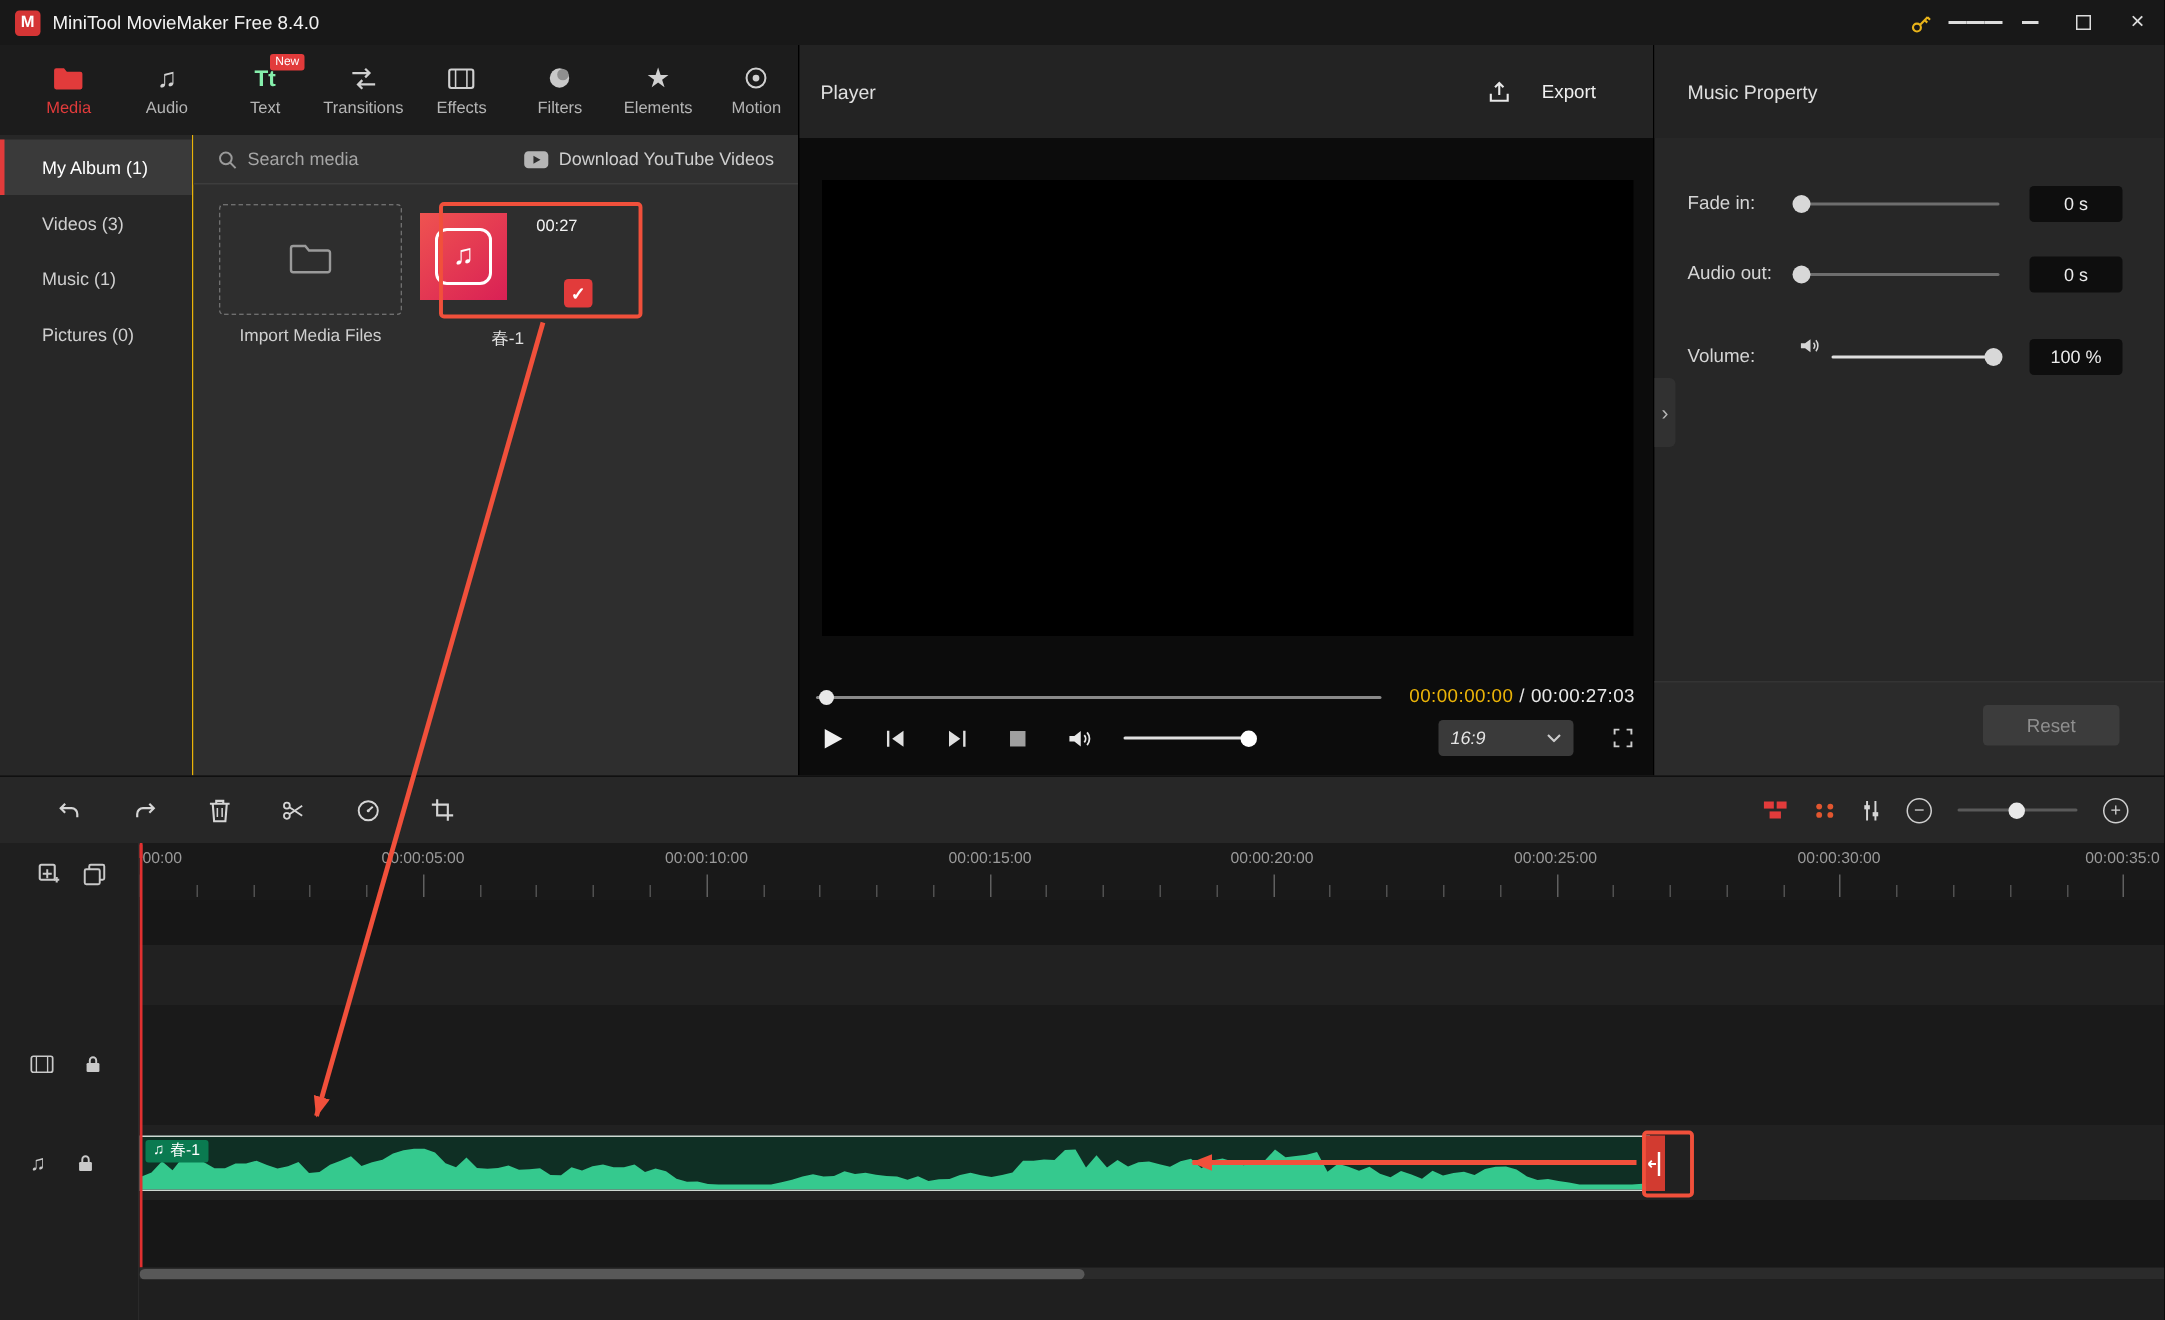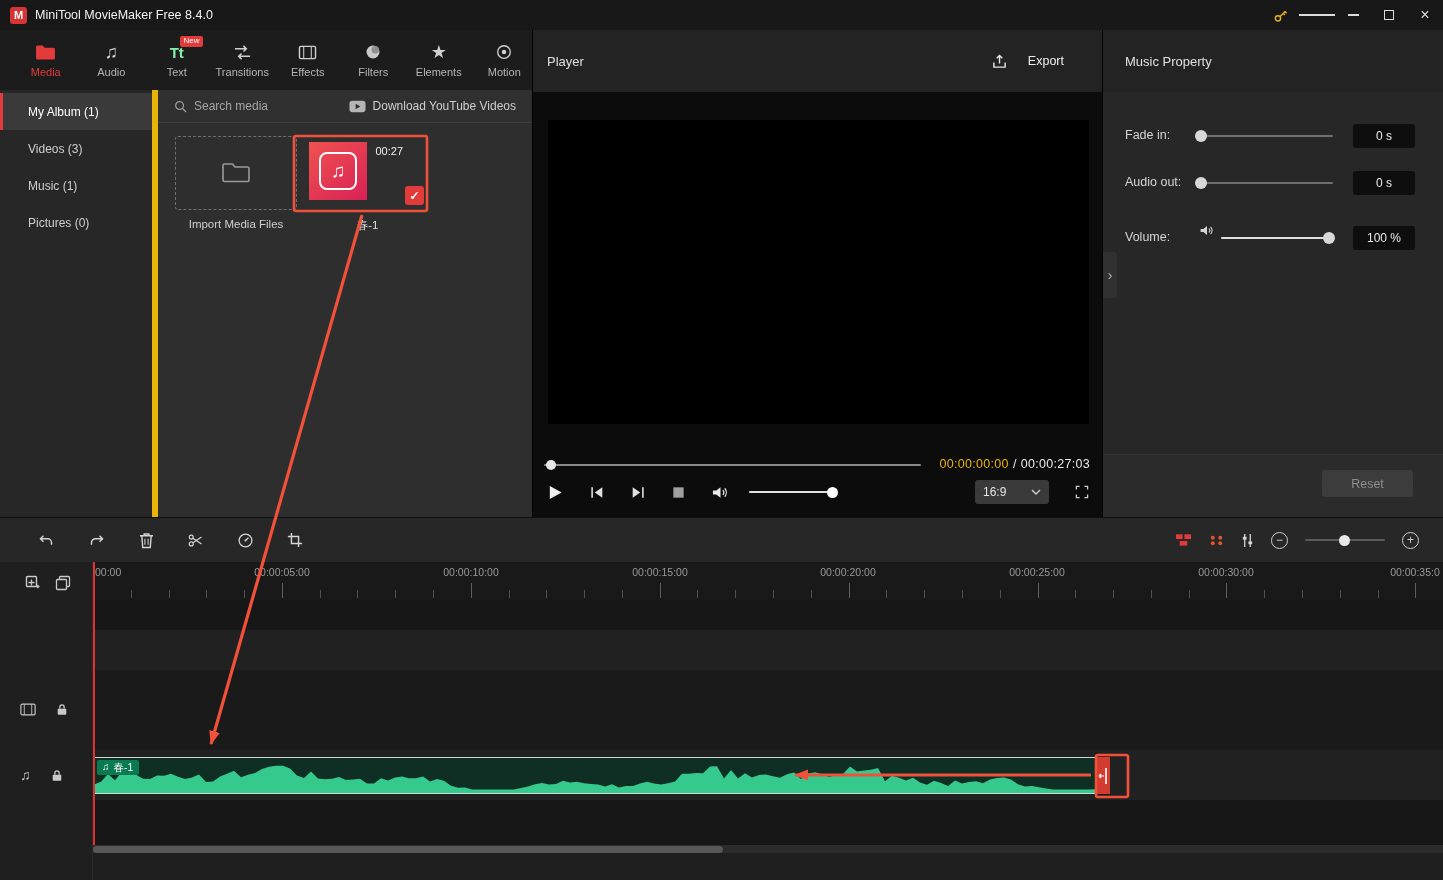--- a/index.html
+++ b/index.html
@@ -30,40 +30,40 @@
              justify-content:center;gap:4px;cursor:pointer;}
   .tool-icon{height:20px;display:flex;align-items:center;justify-content:center;color:#d0d0d0;}
   .tool-glyph{font-size:18px;line-height:20px;color:#d0d0d0;}
   .tool-label{font-size:11px;color:#b5b5b5;white-space:nowrap;}
   .tool-item.active .tool-label{color:#e23b3b;}
   .ticon{font-size:15px;color:#86efac;font-weight:bold;letter-spacing:0;}
   .new-badge{position:absolute;top:2px;right:2px;background:#e23b3b;color:#fff;font-size:8px;
              padding:1px 3px;border-radius:2px;line-height:1.1;}
 
   .left-body{flex:1;display:flex;}
-  .sidebar{width:158px;background:#272727;padding-top:3px;box-sizing:border-box;border-right:6px solid #eab308;}
+  .sidebar{width:129px;background:#272727;padding-top:3px;box-sizing:border-box;border-right:1px solid #eab308;}
   .side-item{height:37px;display:flex;align-items:center;padding-left:25px;font-size:12px;color:#cfcfcf;
              cursor:pointer;border-left:3px solid transparent;box-sizing:border-box;}
   .side-item.active{background:#3a3a3a;border-left-color:#e23b3b;color:#fff;}
 
   .media-panel{position:relative;flex:1;background:#2e2e2e;}
   .media-search-row{position:absolute;top:0;left:0;width:100%;height:33px;background:#303030;
                     border-bottom:1px solid #3d3d3d;display:flex;align-items:center;
                     justify-content:space-between;padding:0 16px;box-sizing:border-box;}
   .search-left{display:flex;align-items:center;gap:7px;font-size:12px;color:#a5a5a5;cursor:pointer;}
   .download-right{display:flex;align-items:center;gap:7px;font-size:12px;color:#cfcfcf;cursor:pointer;}
   .import-box{position:absolute;left:17px;top:46px;width:122px;height:74px;border:1.6px dashed #6f6f6f;
               border-radius:3px;display:flex;align-items:center;justify-content:center;cursor:pointer;box-sizing:border-box;}
   .import-label{position:absolute;left:0px;top:128px;width:156px;text-align:center;font-size:11.5px;color:#cfcfcf;}
   .music-cell{position:absolute;left:143px;top:46px;width:133px;height:75px;cursor:pointer;}
   .thumb{position:absolute;left:8px;top:6px;width:58px;height:58px;
          background:linear-gradient(140deg,#ef5350,#d92055);display:flex;align-items:center;justify-content:center;}
   .thumb-inner{width:34px;height:34px;border:2px solid #fff;border-radius:8px;display:flex;
                align-items:center;justify-content:center;color:#fff;font-size:19px;}
-  .clip-duration{position:absolute;right:31px;top:9px;font-size:11px;color:#f2f2f2;}
+  .clip-duration{position:absolute;right:20px;top:9px;font-size:11px;color:#f2f2f2;}
   .clip-check{position:absolute;right:10px;top:50px;width:19px;height:19px;background:#e23b3b;border-radius:3px;
               display:flex;align-items:center;justify-content:center;color:#fff;font-size:12px;font-weight:bold;}
   .music-cell-label{position:absolute;left:143px;top:128px;width:133px;text-align:center;font-size:11.5px;color:#e0e0e0;}
 
   
   .player-col{position:relative;width:571px;height:100%;background:#0c0c0c;border-left:1px solid #000;border-right:1px solid #000;box-sizing:border-box;}
   .player-header{position:absolute;top:0;left:0;width:100%;height:62px;background:#232323;display:flex;
                  align-items:center;justify-content:space-between;padding:0 38px 0 14px;box-sizing:border-box;}
   .player-title{font-size:13px;color:#e0e0e0;}
   .export-btn{display:flex;align-items:center;gap:21px;font-size:12.5px;color:#efefef;cursor:pointer;}
@@ -72,22 +72,22 @@
   .seek-knob{position:absolute;left:2px;top:-4px;width:10px;height:10px;border-radius:50%;background:#e8e8e8;}
   .time-display{position:absolute;right:12px;top:427px;font-size:12.5px;letter-spacing:0.3px;}
   .time-current{color:#eab308;}
   .time-sep{color:#e8e8e8;padding:0 4px;}
   .time-total{color:#e8e8e8;}
   .transport{position:absolute;left:0;bottom:0;width:100%;height:44px;display:flex;align-items:center;
              padding:0 12px 6px 14px;box-sizing:border-box;gap:25px;}
   .t-btn{display:flex;align-items:center;justify-content:center;cursor:pointer;}
   .vol-track{position:relative;width:88px;height:2px;background:#e0e0e0;border-radius:1px;margin-left:-6px;}
   .vol-knob{position:absolute;right:-1px;top:-4.5px;width:11px;height:11px;border-radius:50%;background:#fff;}
-  .aspect-select{margin-left:auto;width:74px;height:24px;background:#3a3a3a;border-radius:3px;display:flex;
-                 align-items:center;justify-content:space-between;padding:0 8px;box-sizing:border-box;cursor:pointer;}
+  .aspect-select{margin-left:auto;width:90px;height:24px;background:#3a3a3a;border-radius:3px;display:flex;
+                 align-items:center;justify-content:space-between;padding:0 8px;box-sizing:border-box;cursor:pointer;font-style:italic;}
   .aspect-value{font-size:12px;color:#e5e5e5;}
   .fullscreen-btn{cursor:pointer;}
 
   
   .props-col{position:relative;flex:1;background:#272727;}
   .props-header{position:absolute;top:0;left:0;width:100%;height:62px;background:#232323;display:flex;
                 align-items:center;padding-left:22px;box-sizing:border-box;font-size:13px;color:#e0e0e0;}
   .prop-row{position:absolute;left:0;width:100%;height:24px;}
   .prop-label{position:absolute;left:22px;top:4px;font-size:12.5px;color:#d5d5d5;}
   .prop-slider{position:absolute;left:94px;top:11px;width:136px;height:2px;background:#6e6e6e;border-radius:1px;}

